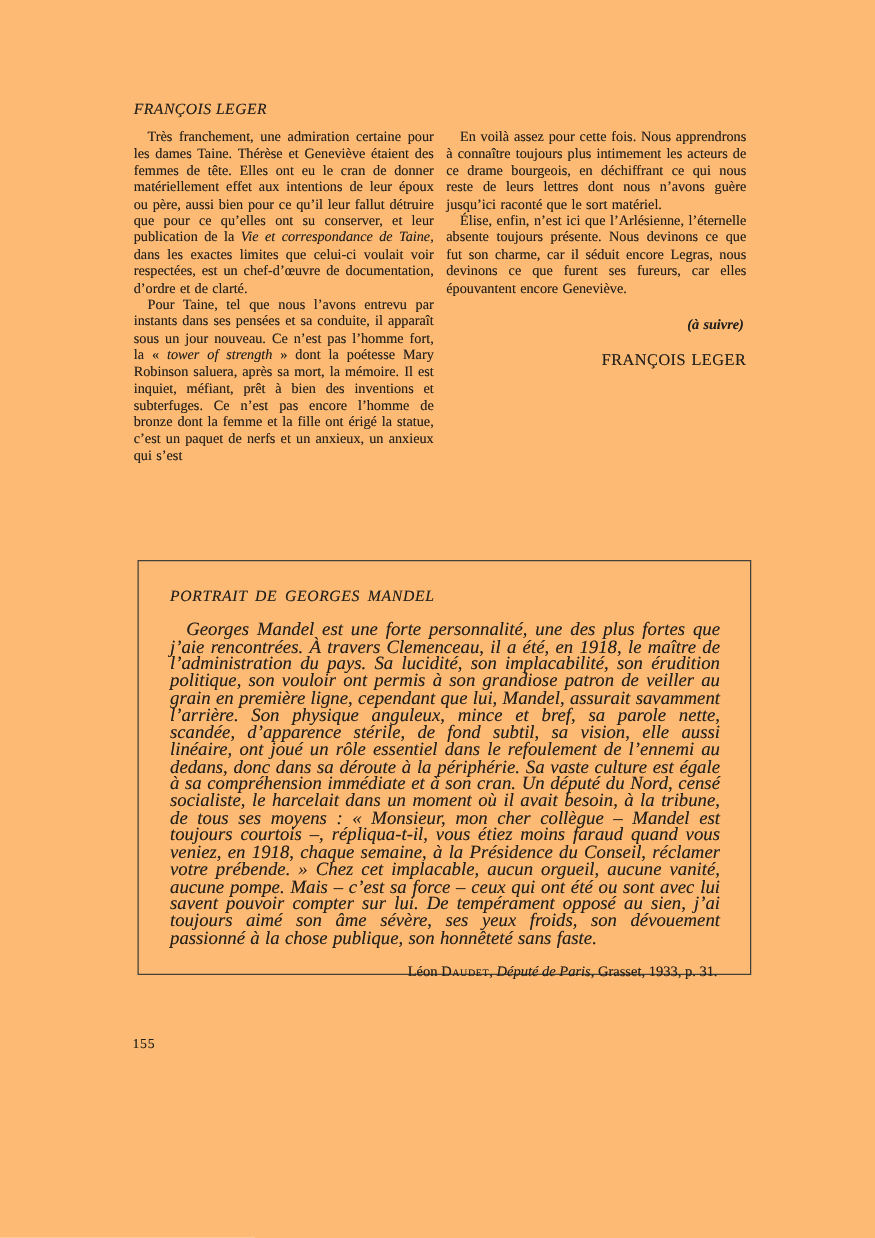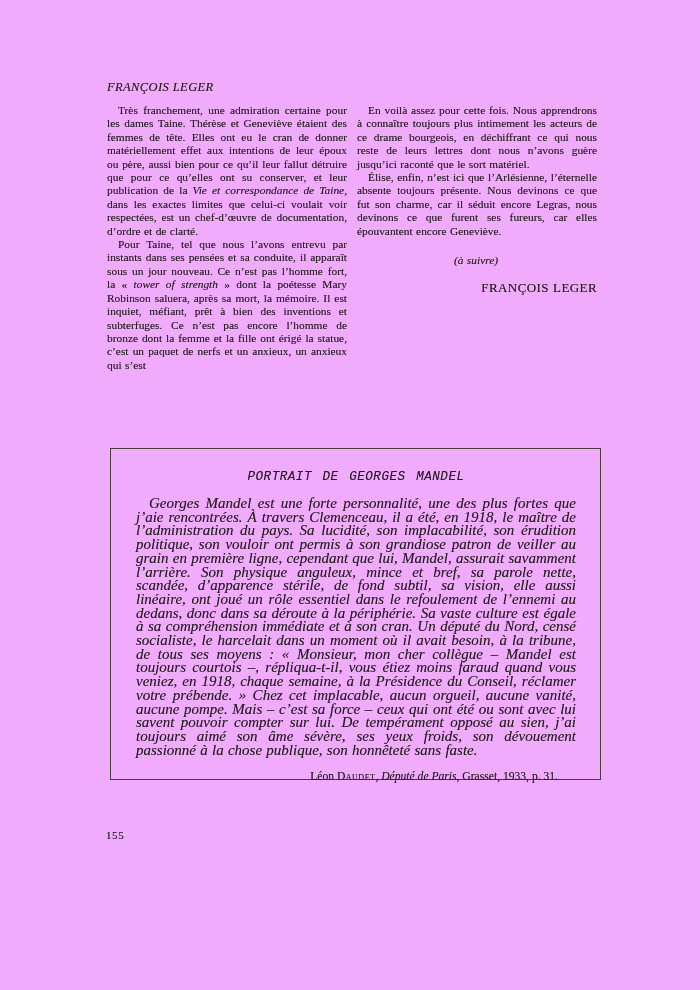--- a/index.html
+++ b/index.html
@@ -2,21 +2,21 @@
 <html lang="fr"><head>
 <meta charset="utf-8">
 <style>
   html, body { margin: 0; padding: 0; }
   body { background: #fbfaf8; }
 
   .page {
     position: relative;
     width: 700px;
     height: 990px;
-    background: #f0abfc;
+    background: #fdba74;
     color: #221f1b;
     font-family: "Liberation Serif", "DejaVu Serif", serif;
     overflow: hidden;
     text-shadow: 0 0 0.25px rgba(20,18,15,0.45);
   }
 
   .running-head {
     position: absolute;
     left: 107px;
     top: 80px;
@@ -39,60 +39,60 @@
     font-size: 11.4px;
     line-height: 13.4px;
     text-align: justify;
     word-spacing: 0.6px;
   }
   .col p { margin: 0; }
   .indent { text-indent: 11px; }
 
   .to-be-continued {
     margin-top: 16px !important;
-    text-align: center;
+    text-align: right;
     font-style: italic;
     padding-right: 2px;
+    font-weight: bold;
   }
   .signature {
     margin-top: 14px !important;
     text-align: right;
     font-size: 13px;
     letter-spacing: 0.4px;
   }
 
   .quote-box {
     position: absolute;
     left: 110px;
     top: 448px;
     width: 491px;
     height: 332px;
     box-sizing: border-box;
     border: 1.5px solid #43403a;
     padding: 21px 24px 0 25px;
   }
   .quote-title {
-    text-align: center;
+    text-align: left;
     font-style: italic;
     font-size: 12.6px;
     letter-spacing: 0.5px;
     word-spacing: 2.5px;
-    font-family: Liberation Mono, monospace;
   }
   .quote-body {
     margin: 13px 0 0;
     font-style: italic;
     font-size: 15px;
     line-height: 13.7px;
     text-align: justify;
     text-indent: 13px;
     word-spacing: 0.5px;
   }
   .attribution {
-    margin: 13px 16px 0;
+    margin: 13px 0 0;
     text-align: right;
     font-size: 11.6px;
     padding-right: 2px;
   }
 
   .it { font-style: italic; }
   .sc { font-variant: small-caps; letter-spacing: 0.5px; }
 
   .page-number {
     position: absolute;

